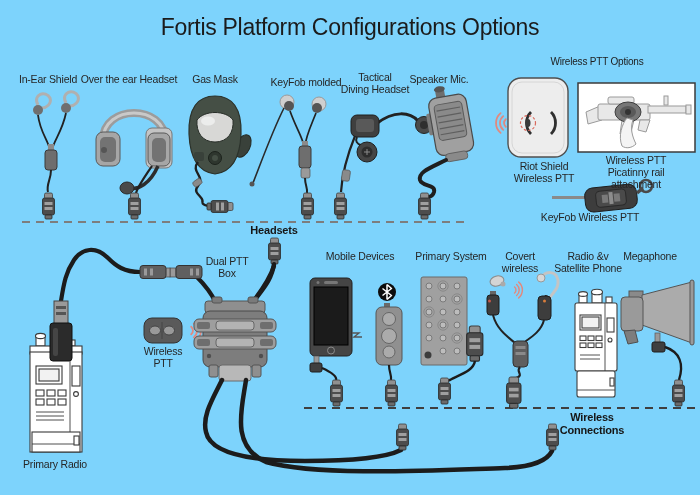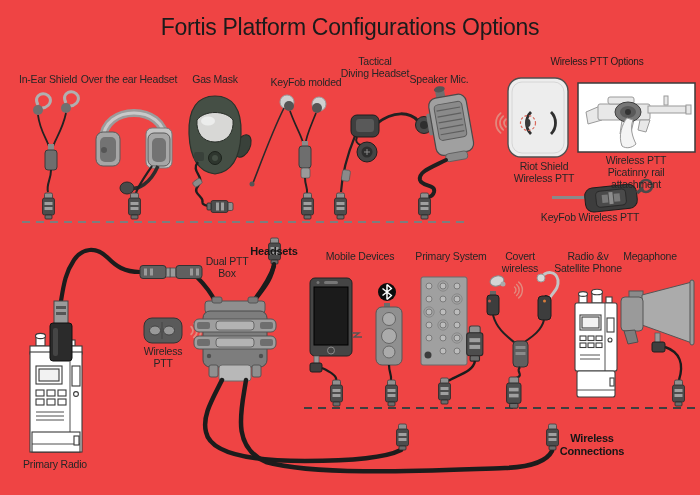--- a/index.html
+++ b/index.html
@@ -1,21 +1,21 @@
 <!DOCTYPE html>
 <html><head>
 <meta charset="utf-8">
 <style>
   html,body{margin:0;padding:0;background:#ffffff;}
-  #canvas{position:relative;width:700px;height:495px;background:#ef4444;overflow:hidden;
+  #canvas{position:relative;width:700px;height:495px;background:#7dd3fc;overflow:hidden;
           font-family:"Liberation Sans",sans-serif;color:#1f1f1f;}
   #art{position:absolute;left:0;top:0;}
   .lbl{position:absolute;transform:translateX(-50%);text-align:center;
        font-size:10.5px;line-height:1.14;letter-spacing:-0.2px;white-space:pre-line;color:#262626;}
-  .sec{font-weight:bold;font-size:11px;color:#161616;margin-top:21px;}
+  .sec{font-weight:bold;font-size:11px;color:#161616;}
   .hdr{font-size:10px;color:#1d1d1d;}
   #title{position:absolute;left:350px;top:14px;transform:translateX(-50%);
          font-size:23px;letter-spacing:-0.3px;color:#1b1b1b;white-space:nowrap;}
 </style>
 </head>
 <body>
 
 <div id="canvas">
 
 <svg id="art" width="700" height="495" viewBox="0 0 700 495">
@@ -372,21 +372,21 @@
     <use href="#conn" x="672" y="380"></use>
   </g>
 </svg>
 
   <div id="title">Fortis Platform Configurations Options</div>
 
   <div class="lbl" style="left:48px;top:74px">In-Ear Shield</div>
   <div class="lbl" style="left:129px;top:74px">Over the ear Headset</div>
   <div class="lbl" style="left:215px;top:74px">Gas Mask</div>
   <div class="lbl" style="left:306px;top:77px">KeyFob molded</div>
-  <div class="lbl" style="left:375px;top:56px">Tactical
+  <div class="lbl" style="left:375px;top:72px">Tactical
 Diving Headset</div>
   <div class="lbl" style="left:439px;top:74px">Speaker Mic.</div>
 
   <div class="lbl hdr" style="left:597px;top:56px">Wireless PTT Options</div>
   <div class="lbl" style="left:544px;top:161px">Riot Shield
 Wireless PTT</div>
   <div class="lbl" style="left:636px;top:155px">Wireless PTT
 Picatinny rail attachment</div>
   <div class="lbl" style="left:590px;top:212px">KeyFob Wireless PTT</div>
 

